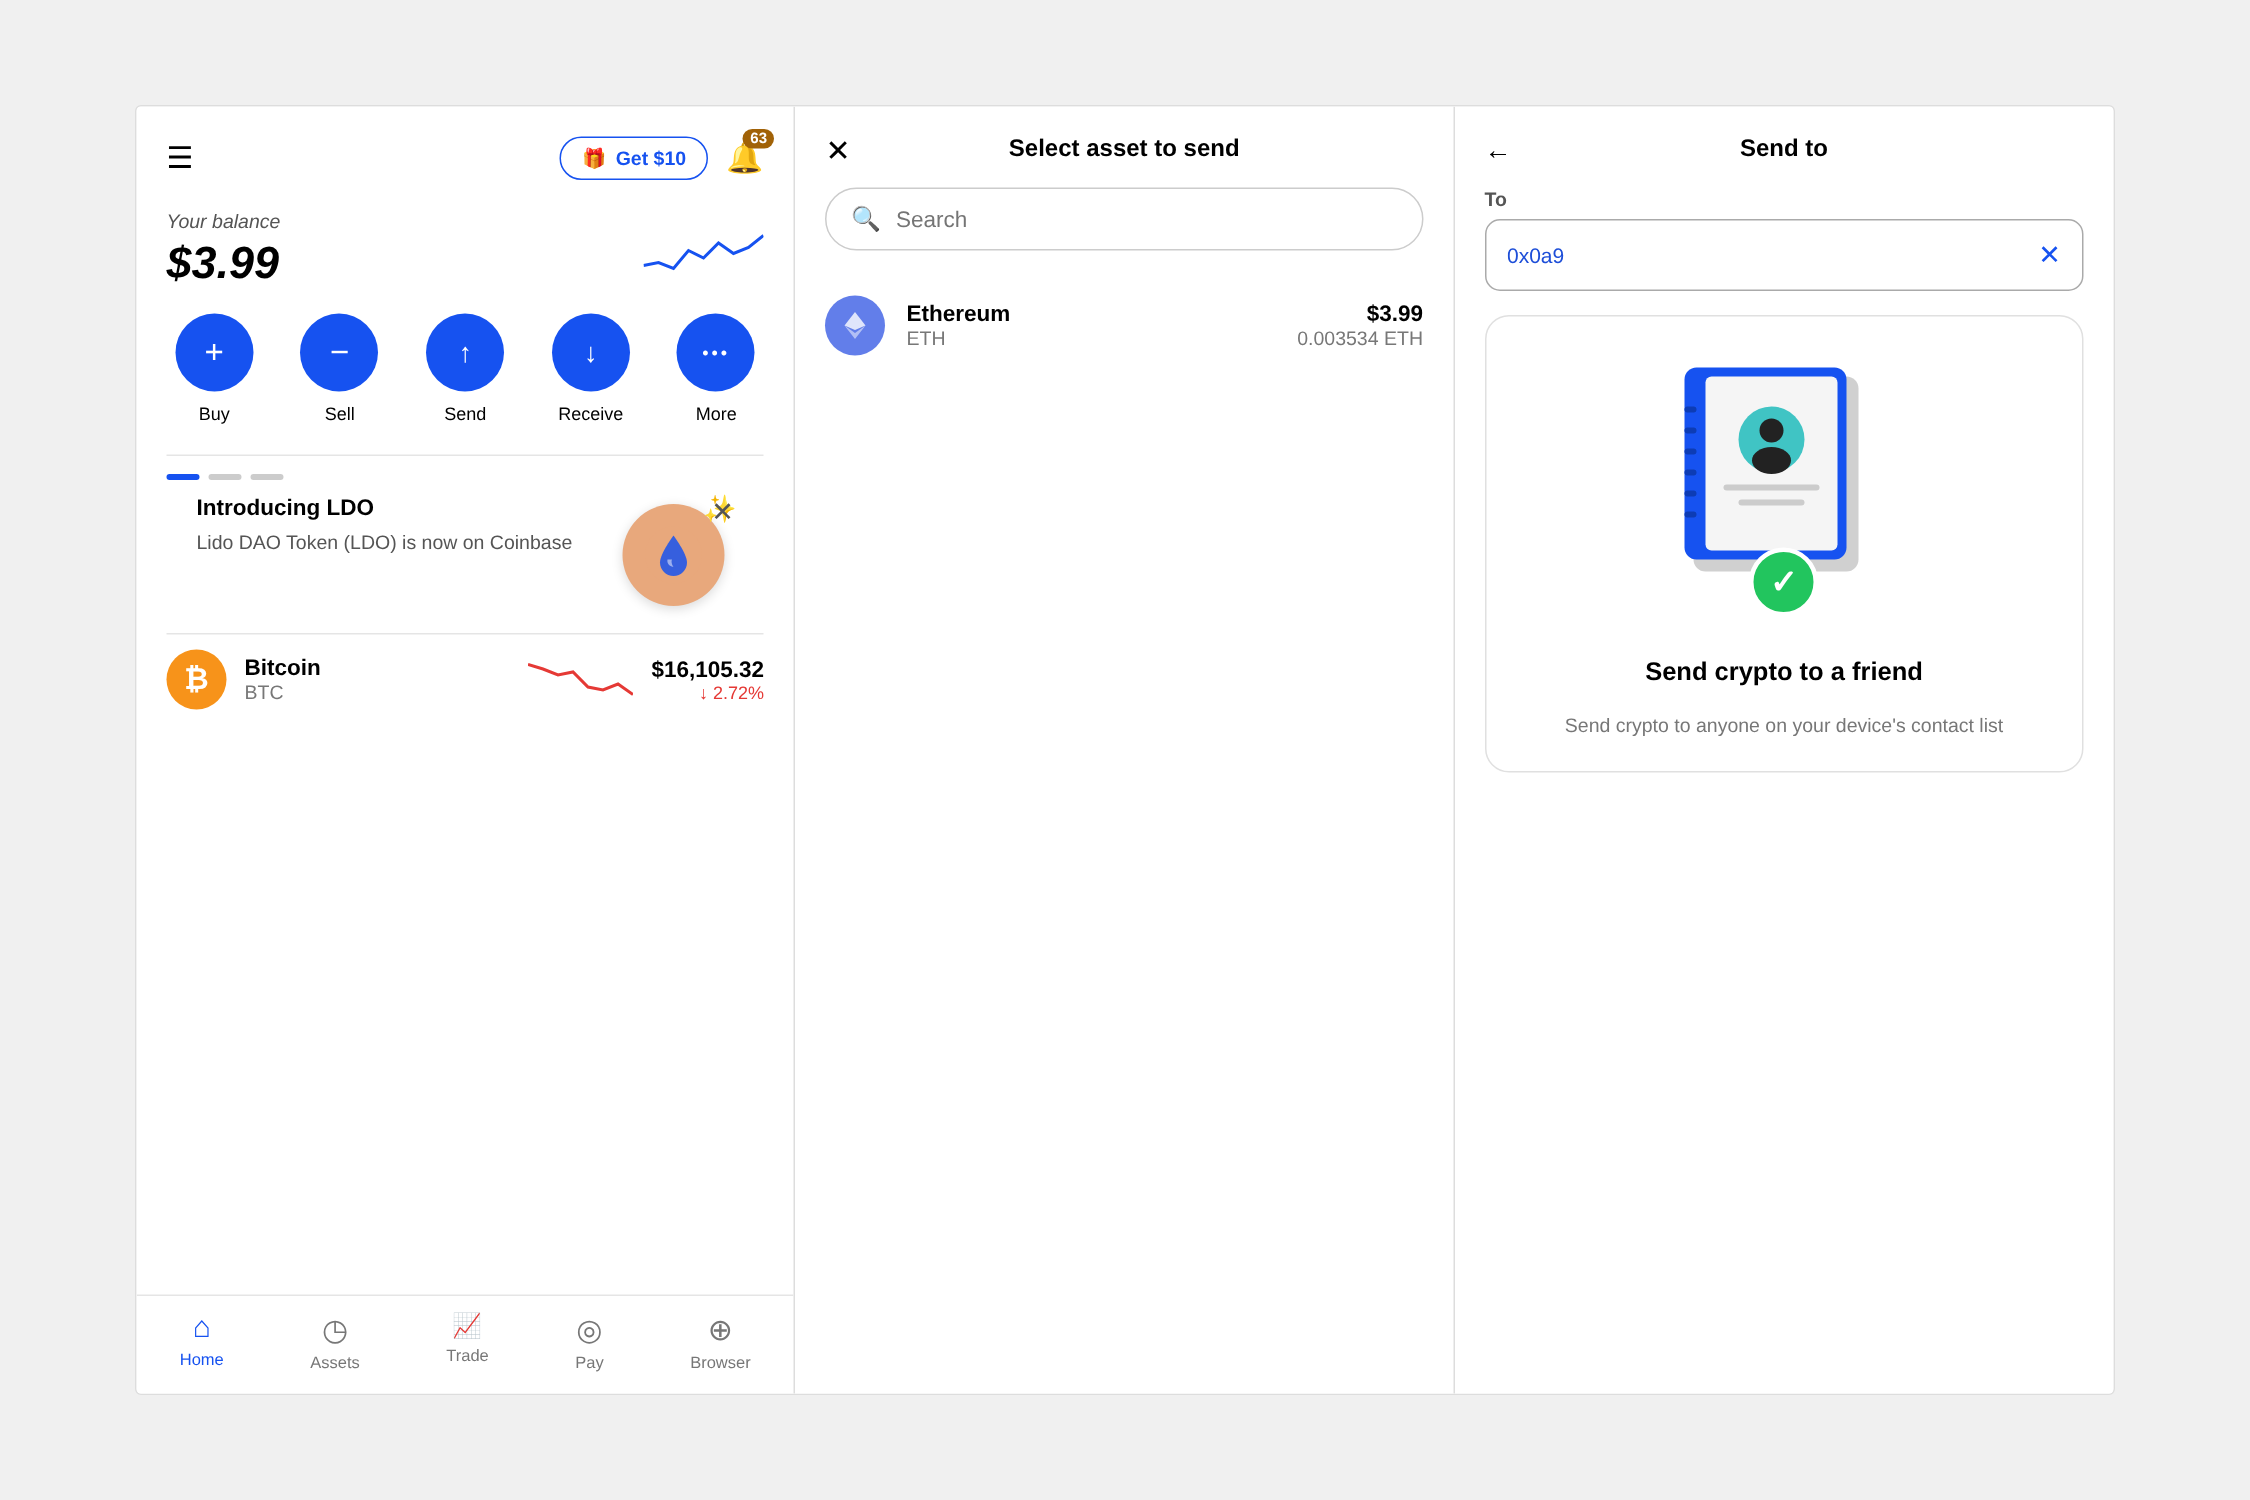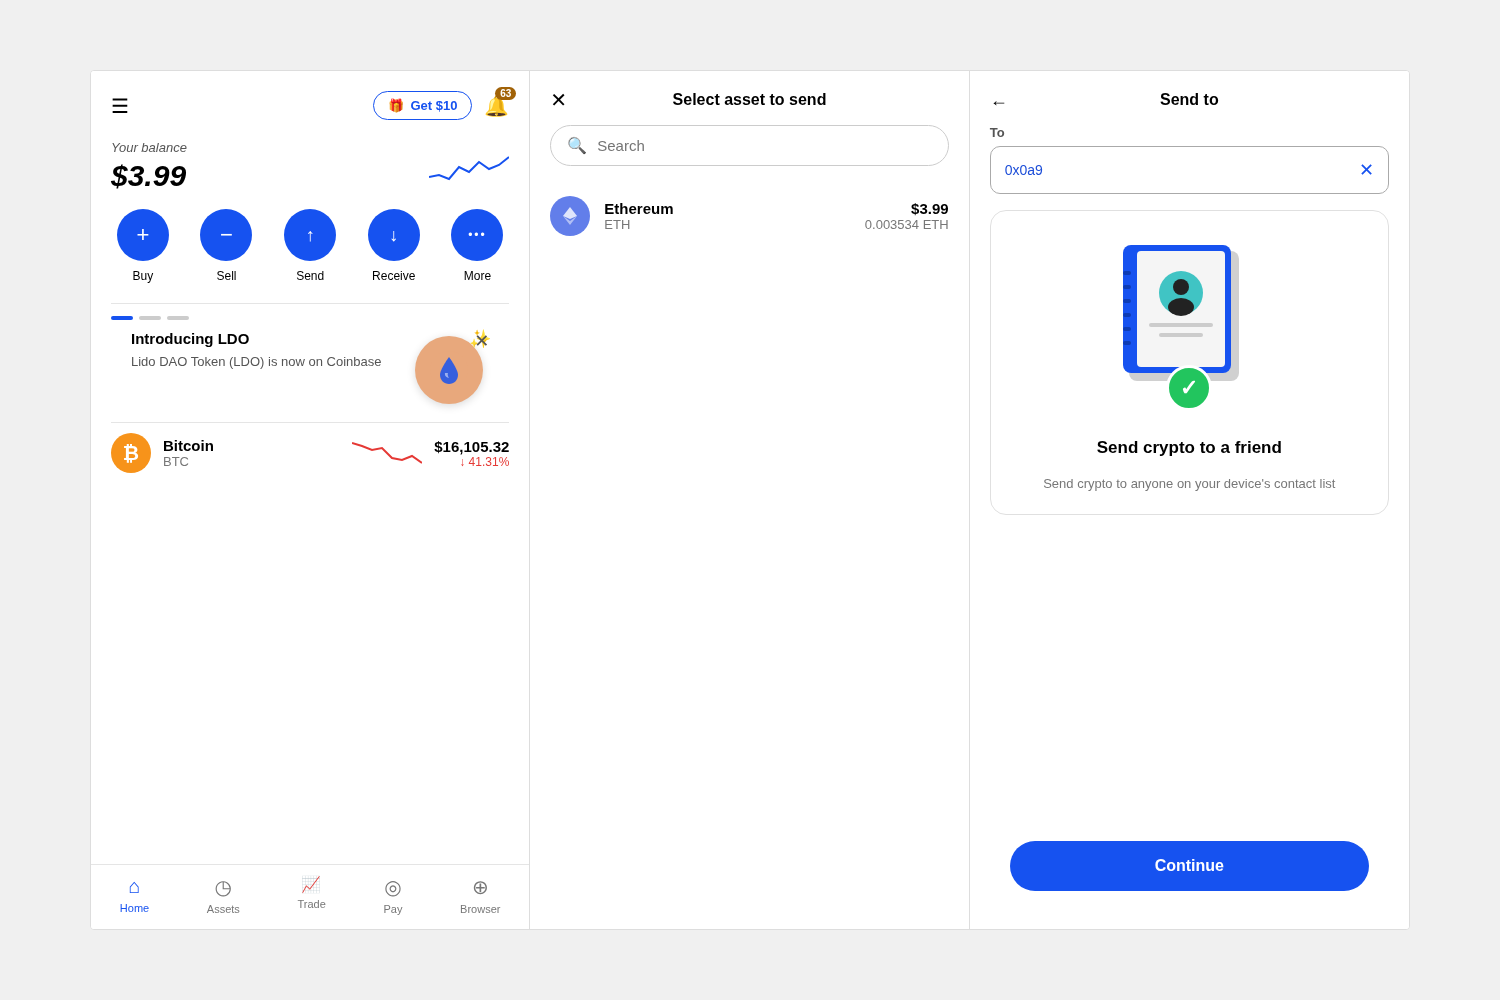--- a/index.html
+++ b/index.html
@@ -446,21 +446,21 @@
       <div class="btc-icon">₿</div>
       <div class="crypto-info">
         <div class="crypto-name">Bitcoin</div>
         <div class="crypto-sym">BTC</div>
       </div>
       <svg class="mini-chart" viewBox="0 0 70 30">
         <polyline points="0,5 10,8 20,12 30,10 40,20 50,22 60,18 70,25" fill="none" stroke="#e53935" stroke-width="2"></polyline>
       </svg>
       <div class="crypto-price-wrap">
         <div class="crypto-price">$16,105.32</div>
-        <div class="crypto-change">↓ 41.31%</div>
+        <div class="crypto-change">↓ 2.72%</div>
       </div>
     </div>
 
     <div class="bottom-nav">
       <div class="nav-item active">
         <span class="nav-icon">⌂</span>
         <span class="nav-label">Home</span>
       </div>
       <div class="nav-item">
         <span class="nav-icon">◷</span>
@@ -556,18 +556,15 @@
              width:46px; height:46px; border-radius:50%; background:#22c55e;
              display:flex; align-items:center; justify-content:center;
              border: 3px solid #fff; font-size:22px; color:#fff; font-weight:700;">✓</div>
       </div>
 
       <div class="send-friend-title">Send crypto to a friend</div>
       <div class="send-friend-desc">Send crypto to anyone on your device's contact list</div>
 
     </div>
 
-    <div class="s3-bottom">
-      <button class="continue-btn">Continue</button>
-    </div>
   </div>
 
 </div>
 
 </body></html>

